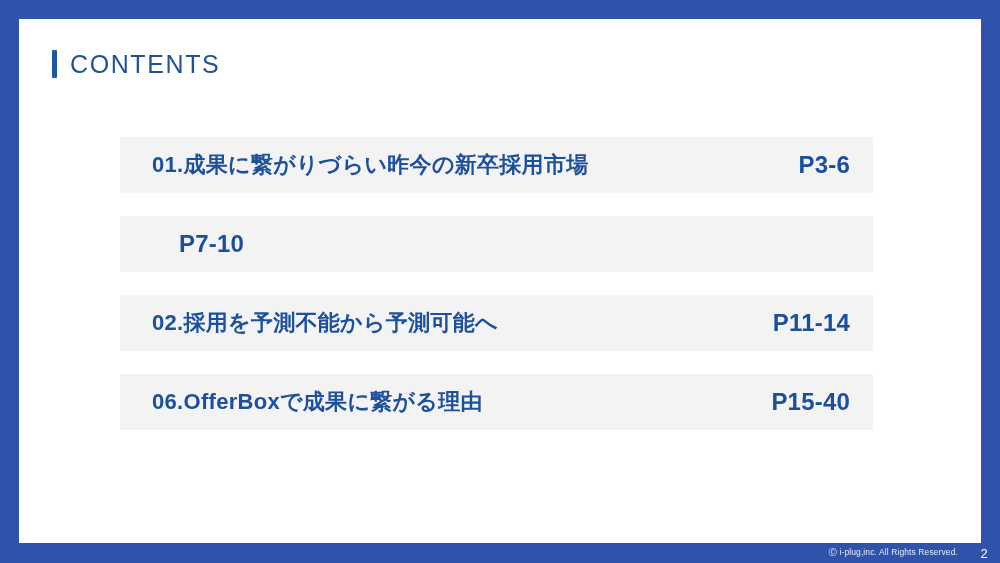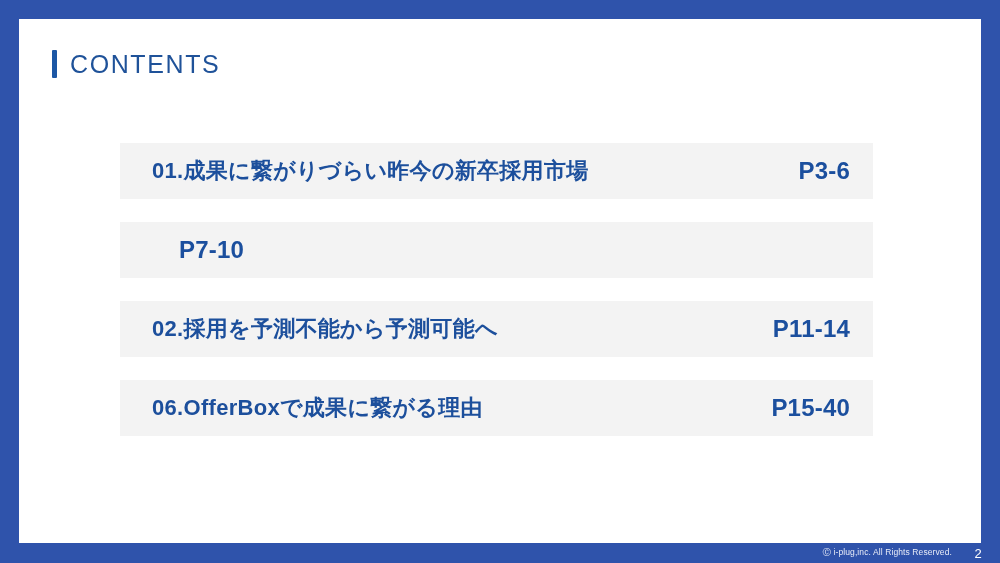--- a/index.html
+++ b/index.html
@@ -45,21 +45,21 @@
     font-size: 25px;
     letter-spacing: 1.6px;
     color: #1f5299;
     font-weight: 400;
     line-height: 1;
     white-space: nowrap;
   }
   .toc {
     position: absolute;
     left: 101px;
-    top: 124px;
+    top: 118px;
     width: 753px;
     display: flex;
     flex-direction: column;
     gap: 23px;
   }
   .toc-row {
     height: 56px;
     background: #f3f3f3;
     display: flex;
     align-items: center;
@@ -86,21 +86,21 @@
   .footer {
     position: absolute;
     left: 0;
     right: 0;
     bottom: 0;
     height: 20px;
     display: flex;
     align-items: center;
     justify-content: flex-end;
     gap: 20px;
-    padding-right: 18px;
+    padding-right: 12px;
     box-sizing: border-box;
   }
   .footer-copyright {
     font-size: 8.5px;
     color: #e9edf8;
     letter-spacing: 0.1px;
     white-space: nowrap;
   }
   .footer-pagenum {
     font-size: 13px;

